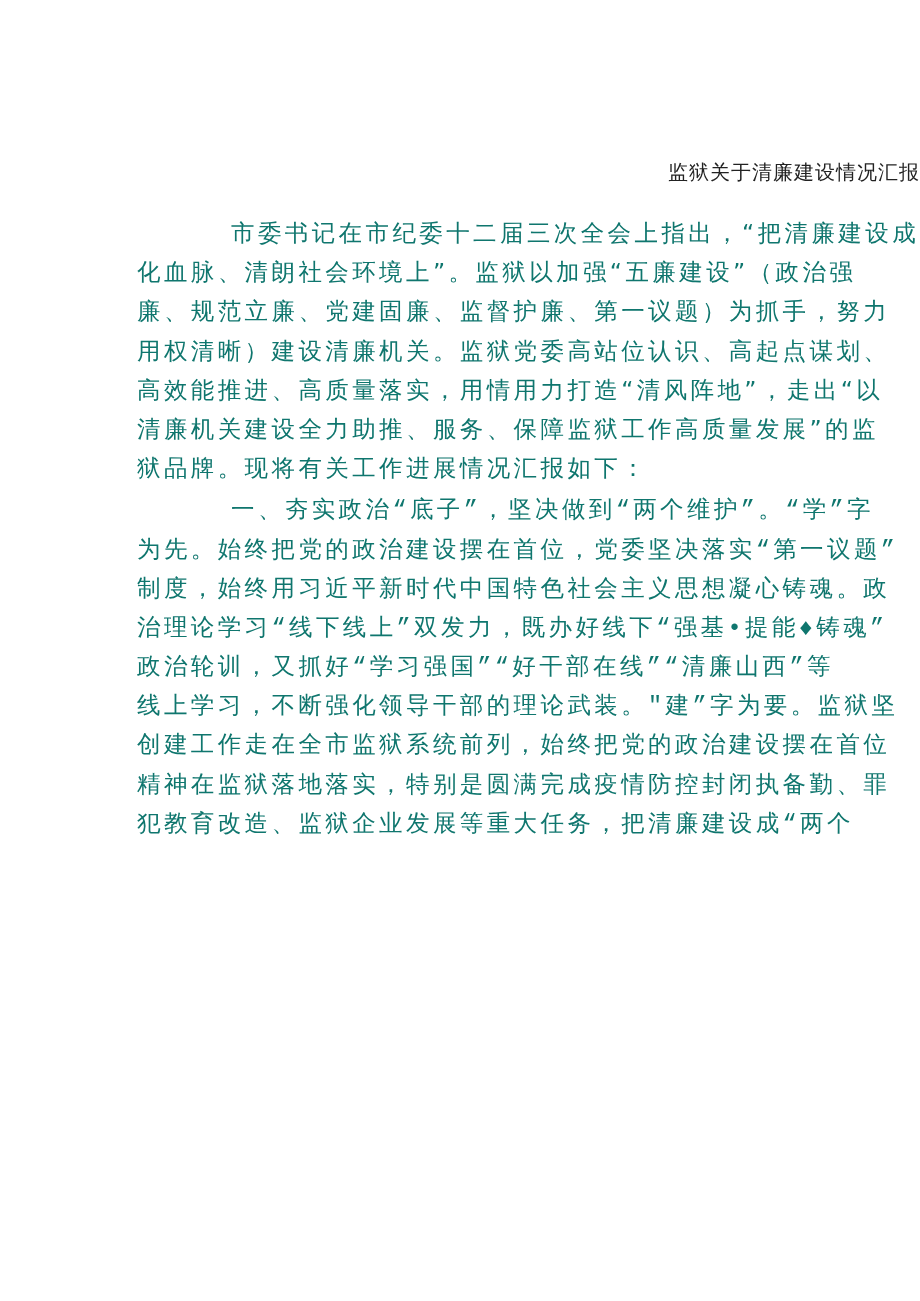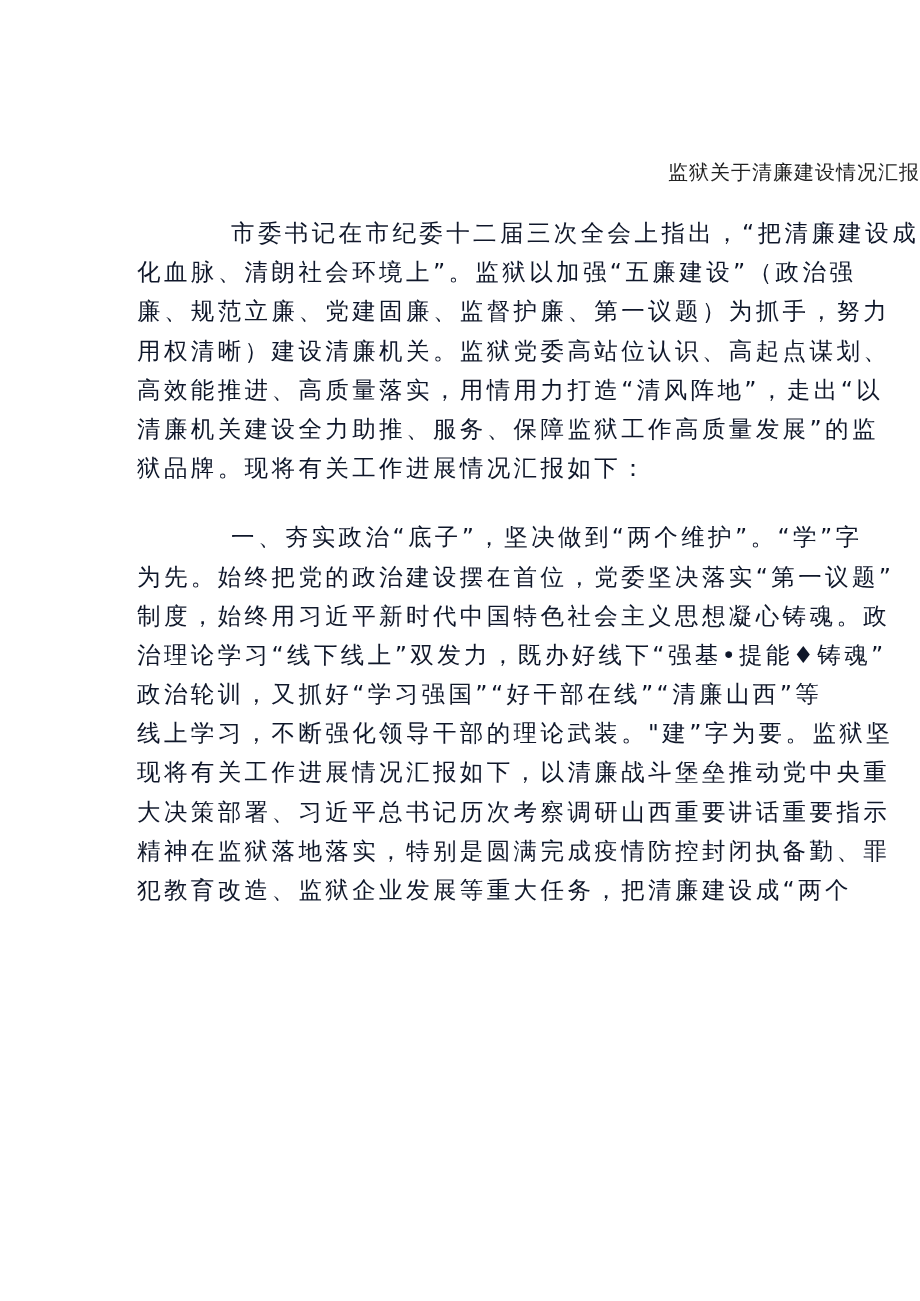--- a/index.html
+++ b/index.html
@@ -40,21 +40,21 @@
       left: 137px;
       width: 656px;
     }
     .para {
       margin: 0;
       font-size: 23.5px;
       line-height: 39.2px;
       letter-spacing: 3.4px;
       text-align: justify;
       text-indent: 2em;
-      color: #0f172a;
+      color: #0f766e;
       word-break: break-all;
     }
     .line {
       display: block;
       white-space: nowrap;
       height: 39.2px;
     }
     .para .line:not(:first-child) {
       text-indent: 0;
     }
@@ -69,26 +69,25 @@
     <div class="para" style="margin-bottom: 0;">
       <span class="line" style="padding-left: 47px;">市委书记在市纪委十二届三次全会上指出，“把清廉建设成</span>
       <span class="line">化血脉、清朗社会环境上”。监狱以加强“五廉建设”（政治强</span>
       <span class="line">廉、规范立廉、党建固廉、监督护廉、第一议题）为抓手，努力</span>
       <span class="line">用权清晰）建设清廉机关。监狱党委高站位认识、高起点谋划、</span>
       <span class="line">高效能推进、高质量落实，用情用力打造“清风阵地”，走出“以</span>
       <span class="line">清廉机关建设全力助推、服务、保障监狱工作高质量发展”的监</span>
       <span class="line">狱品牌。现将有关工作进展情况汇报如下：</span>
     </div>
 
-    <div class="para" style="margin-top: 30px;">
+    <div class="para" style="margin-top: 3px; font-family: Liberation Mono, monospace;">
       <span class="line" style="padding-left: 47px;">一、夯实政治“底子”，坚决做到“两个维护”。“学”字</span>
       <span class="line">为先。始终把党的政治建设摆在首位，党委坚决落实“第一议题”</span>
       <span class="line">制度，始终用习近平新时代中国特色社会主义思想凝心铸魂。政</span>
       <span class="line">治理论学习“线下线上”双发力，既办好线下“强基•提能♦铸魂”</span>
       <span class="line">政治轮训，又抓好“学习强国”“好干部在线”“清廉山西”等</span>
       <span class="line">线上学习，不断强化领导干部的理论武装。"建”字为要。监狱坚</span>
-      <span class="line">现将有关工作进展情况汇报如下，以清廉战斗堡垒推动党中央重</span>
-      <span class="line">大决策部署、习近平总书记历次考察调研山西重要讲话重要指示</span>
+      <span class="line">创建工作走在全市监狱系统前列，始终把党的政治建设摆在首位</span>
       <span class="line">精神在监狱落地落实，特别是圆满完成疫情防控封闭执备勤、罪</span>
       <span class="line">犯教育改造、监狱企业发展等重大任务，把清廉建设成“两个</span>
     </div>
   </div>
 </div>
 
 </body></html>

